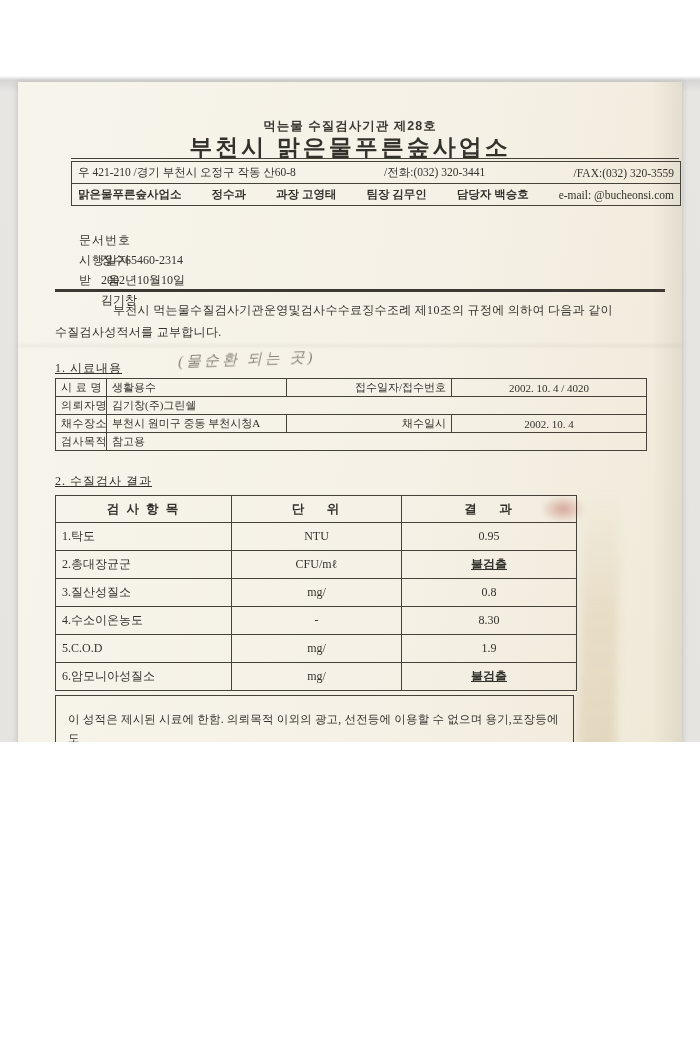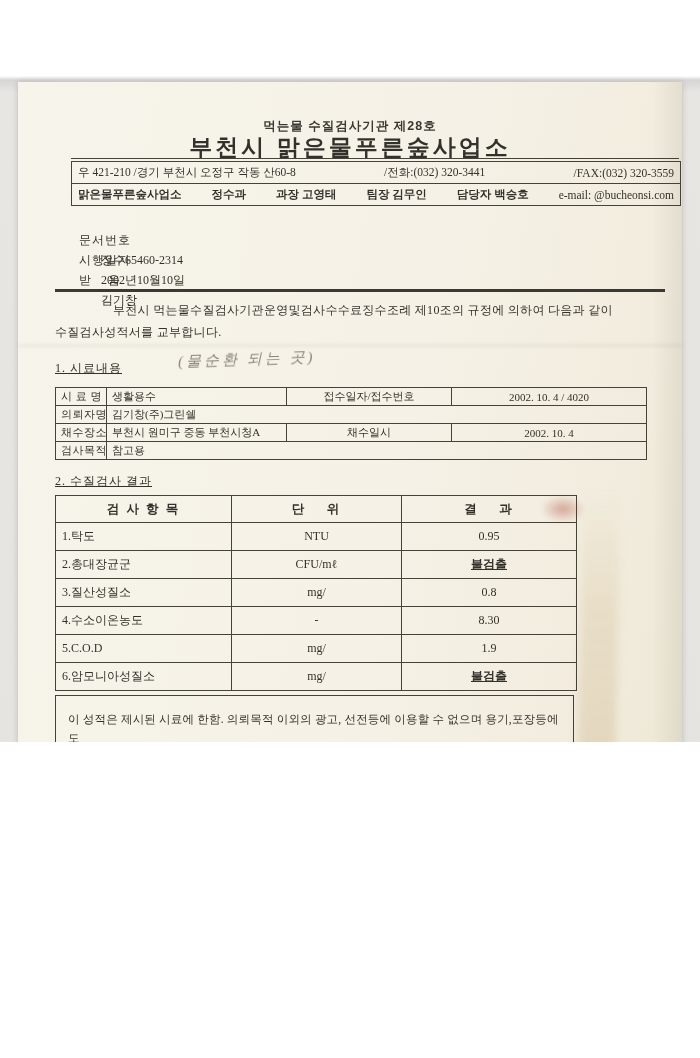--- a/index.html
+++ b/index.html
@@ -42,25 +42,25 @@
   .thick-rule{position:absolute;left:37px;top:207px;width:610px;height:0;border-top:3px solid #3b3931;}
   
   .para1{position:absolute;left:95px;top:220px;width:540px;font-size:12px;letter-spacing:.3px;}
   .para2{position:absolute;left:37px;top:242px;width:560px;font-size:12px;letter-spacing:.3px;}
   
   .sec-heading{position:absolute;font-size:12px;letter-spacing:1px;text-decoration:underline;}
   .hand-note{position:absolute;left:160px;top:268px;font-size:15px;color:#8a8276;
     font-style:italic;letter-spacing:3px;transform:rotate(-2deg);filter:blur(.3px);}
   
   table{border-collapse:collapse;table-layout:fixed;}
-  .t1{position:absolute;left:37px;top:296px;width:591px;font-size:11px;margin-top:9px;}
+  .t1{position:absolute;left:37px;top:296px;width:591px;font-size:11px;}
   .t1 td{border:1px solid #45423a;height:17px;padding:0 5px;white-space:pre;overflow:hidden;}
   .t1 .lbl{text-align:center;letter-spacing:.5px;}
   .t1 .val{text-align:left;}
-  .t1 .lbl2{text-align:center;}
+  .t1 .lbl2{text-align:right;}
   .t1 .val2{text-align:center;}
   .t1{border:1.5px solid #3b3831;}
   .t2{position:absolute;left:37px;top:413px;width:521px;font-size:12px;border:1.5px solid #3b3831;padding-left:32px;}
   .t2 th{border:1px solid #45423a;height:24px;font-weight:bold;letter-spacing:2px;white-space:pre;font-size:12.5px;}
   .t2 td{border:1px solid #45423a;height:27px;padding:0 6px;white-space:pre;margin-left:12px;}
   .t2 .item{text-align:left;}
   .t2 .unit,.t2 .res{text-align:center;}
   .t2 .nd{font-weight:bold;text-decoration:underline;}
   
   .note-box{position:absolute;left:37px;top:613px;width:519px;height:72px;border:1.3px solid #45423a;

